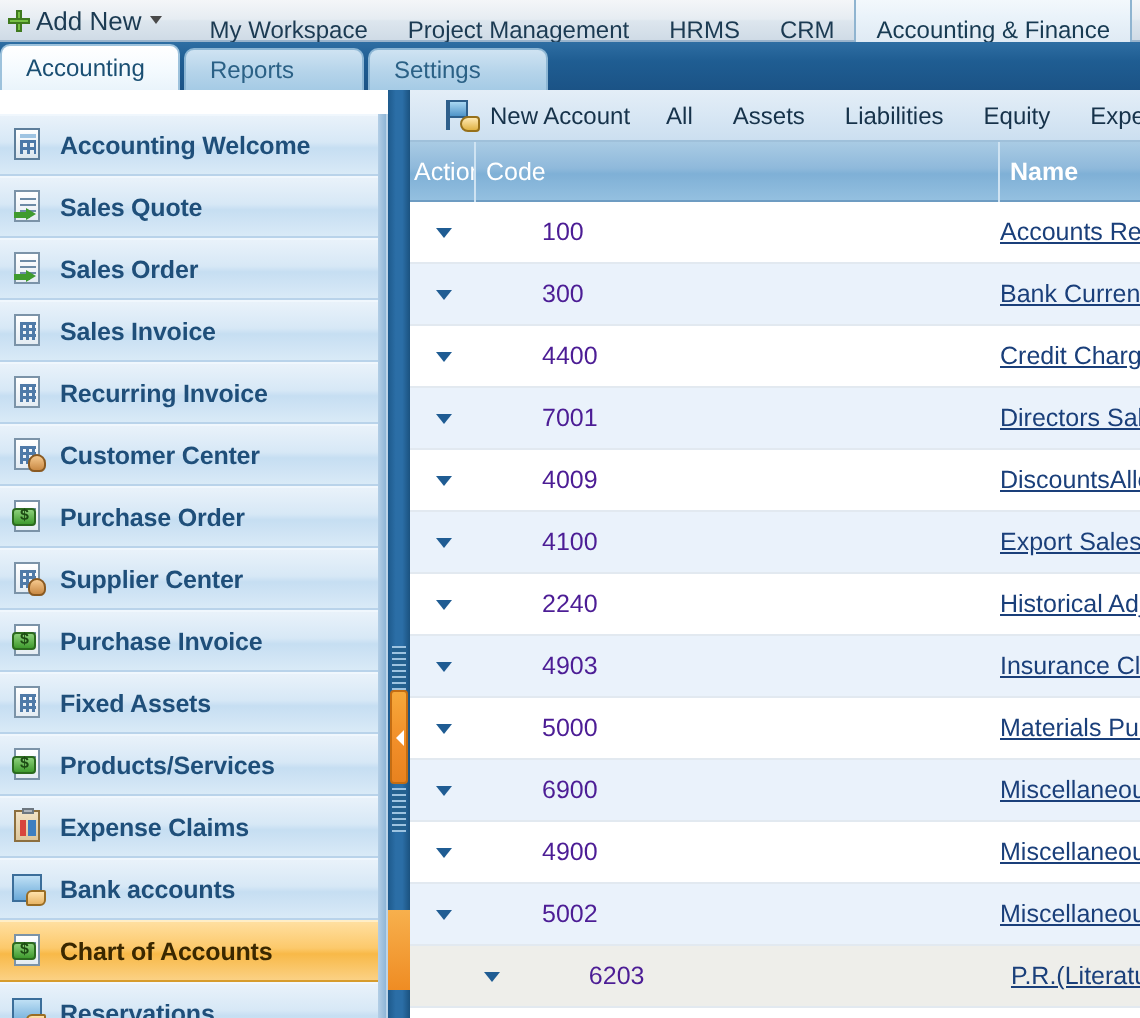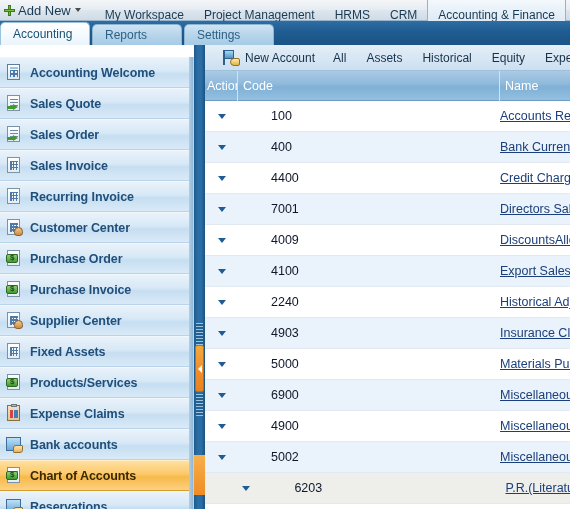--- a/index.html
+++ b/index.html
@@ -463,42 +463,42 @@
     height: 30px;
     line-height: 30px;
     padding-left: 5px;
     box-sizing: border-box;
     border-right: 1px solid #cfe3f2;
     overflow: hidden;
     white-space: nowrap;
   }
   .th.c-action { width: 33px; padding-left: 2px; }
   .th.c-code   { width: 262px; }
-  .th.c-name   { width: 70px; border-right: none; }
+  .th.c-name   { width: 70px; border-right: none; font-weight: bold; }
 
   .trow {
     height: 31px;
     display: flex;
     align-items: center;
     border-bottom: 1px solid #e2e9f0;
     box-sizing: border-box;
     background: #ffffff;
     cursor: default;
   }
   .trow.alt { background: #eaf2fb; }
   .trow.hover { background: #eeeeea; padding-left: 26px; }
   .td {
     height: 30px;
     line-height: 30px;
     box-sizing: border-box;
     overflow: hidden;
     white-space: nowrap;
   }
   .td.c-action { width: 33px; display: flex; align-items: center; justify-content: center; }
-  .td.c-code   { width: 262px; padding-left: 33px; font-size: 12.5px; color: #0f172a; }
+  .td.c-code   { width: 262px; padding-left: 33px; font-size: 12.5px; color: #4c1d95; }
   .td.c-name   { width: 70px; font-size: 12.5px; }
   .row-caret {
     width: 0; height: 0;
     border-left: 4.5px solid transparent;
     border-right: 4.5px solid transparent;
     border-top: 5px solid #1f5c93;
     cursor: pointer;
   }
   .name-link {
     color: #1a3f7a;
@@ -587,32 +587,32 @@
       <div class="side-item">
         <span class="sico">
             <span class="pg"></span>
             <span class="money"></span>
           </span>
         <span class="side-label">Purchase Order</span>
       </div>
 
       <div class="side-item">
         <span class="sico">
+            <span class="pg grid"></span>
+            <span class="person"></span>
+          </span>
+        <span class="side-label">Supplier Center</span>
+      </div>
+
+      <div class="side-item">
+        <span class="sico">
             <span class="pg"></span>
             <span class="money"></span>
           </span>
         <span class="side-label">Purchase Invoice</span>
-      </div>
-
-      <div class="side-item">
-        <span class="sico">
-            <span class="pg grid"></span>
-            <span class="person"></span>
-          </span>
-        <span class="side-label">Supplier Center</span>
       </div>
 
       <div class="side-item">
         <span class="sico">
             <span class="pg grid"></span>
           </span>
         <span class="side-label">Fixed Assets</span>
       </div>
 
       <div class="side-item">
@@ -670,21 +670,21 @@
         <div class="tb-newaccount">
           <span class="acct-ico">
             <span class="flag"></span>
               <span class="pole"></span>
               <span class="key"></span>
           </span>
           <span>New Account</span>
         </div>
         <div class="tb-link">All</div>
         <div class="tb-link">Assets</div>
-        <div class="tb-link">Historical</div>
+        <div class="tb-link">Liabilities</div>
         <div class="tb-link">Equity</div>
         <div class="tb-link">Expenses</div>
       </div>
 
       <div class="thead">
         <div class="th c-action">Action</div>
         <div class="th c-code">Code</div>
         <div class="th c-name">Name</div>
       </div>
 
@@ -695,21 +695,21 @@
               <span class="row-caret"></span>
             </div>
           <div class="td c-code">100</div>
           <div class="td c-name"><span class="name-link">Accounts Rec</span></div>
         </div>
 
         <div class="trow alt">
           <div class="td c-action">
               <span class="row-caret"></span>
             </div>
-          <div class="td c-code">400</div>
+          <div class="td c-code">300</div>
           <div class="td c-name"><span class="name-link">Bank Current</span></div>
         </div>
 
         <div class="trow">
           <div class="td c-action">
               <span class="row-caret"></span>
             </div>
           <div class="td c-code">4400</div>
           <div class="td c-name"><span class="name-link">Credit Charg</span></div>
         </div>

